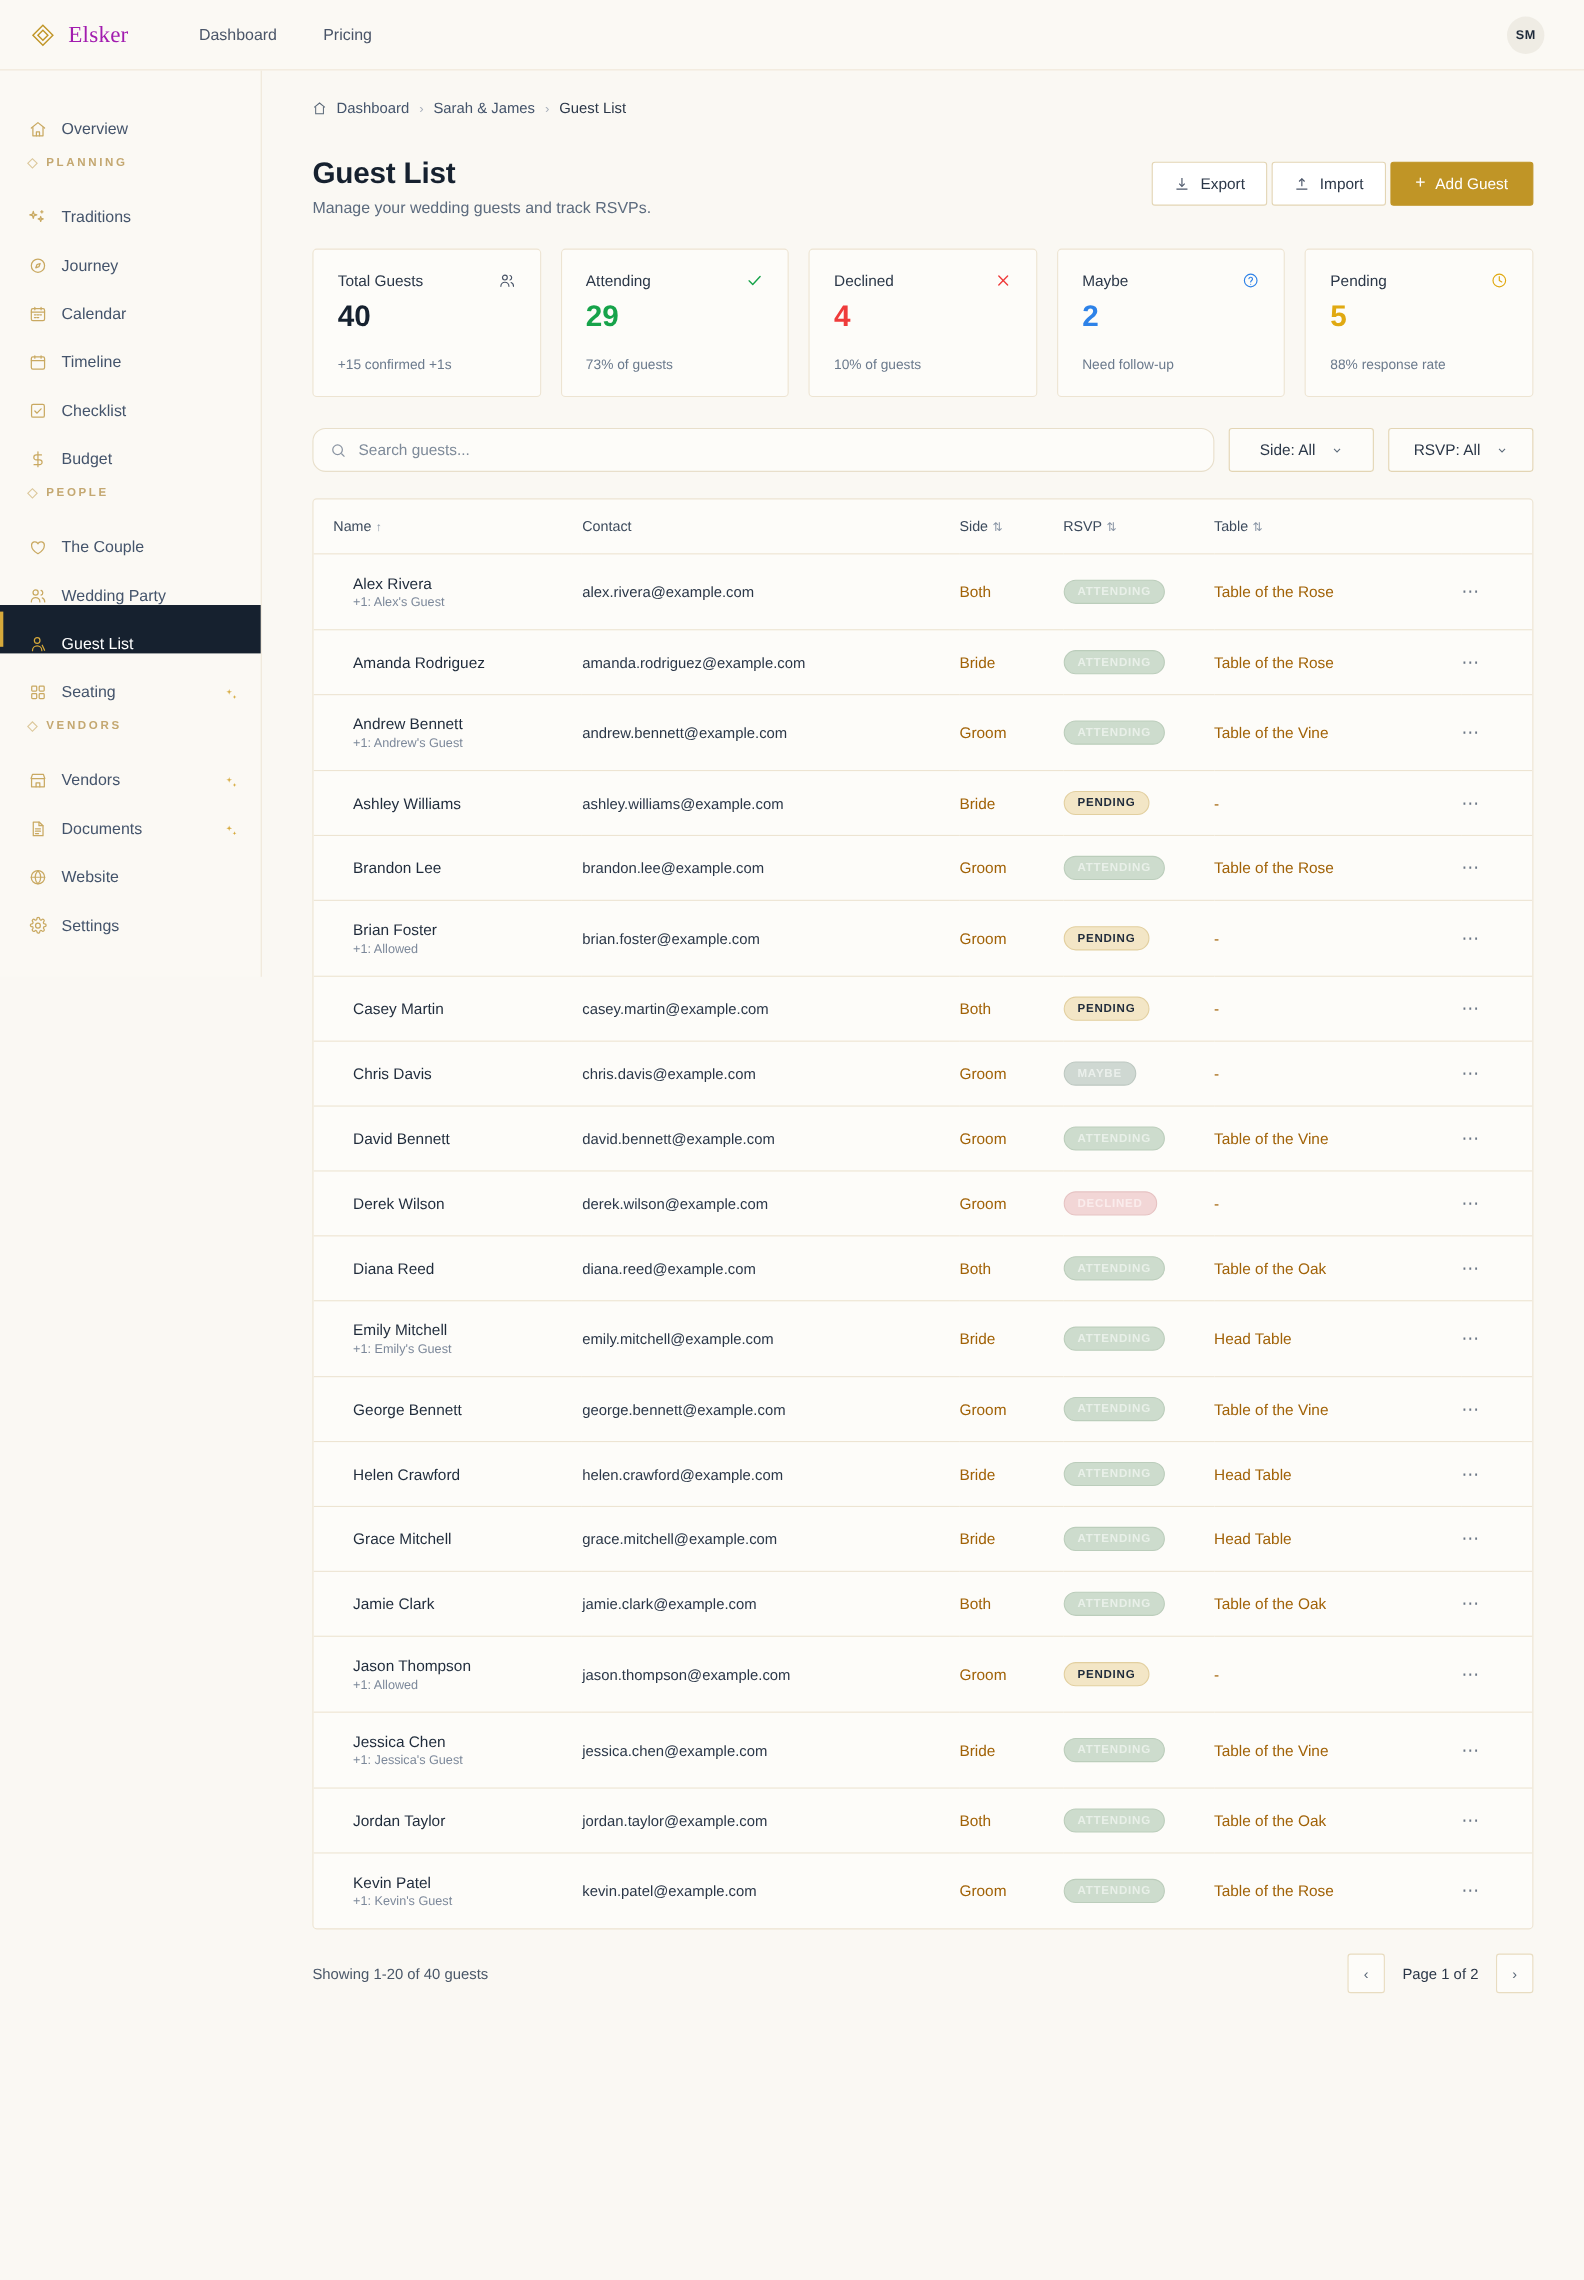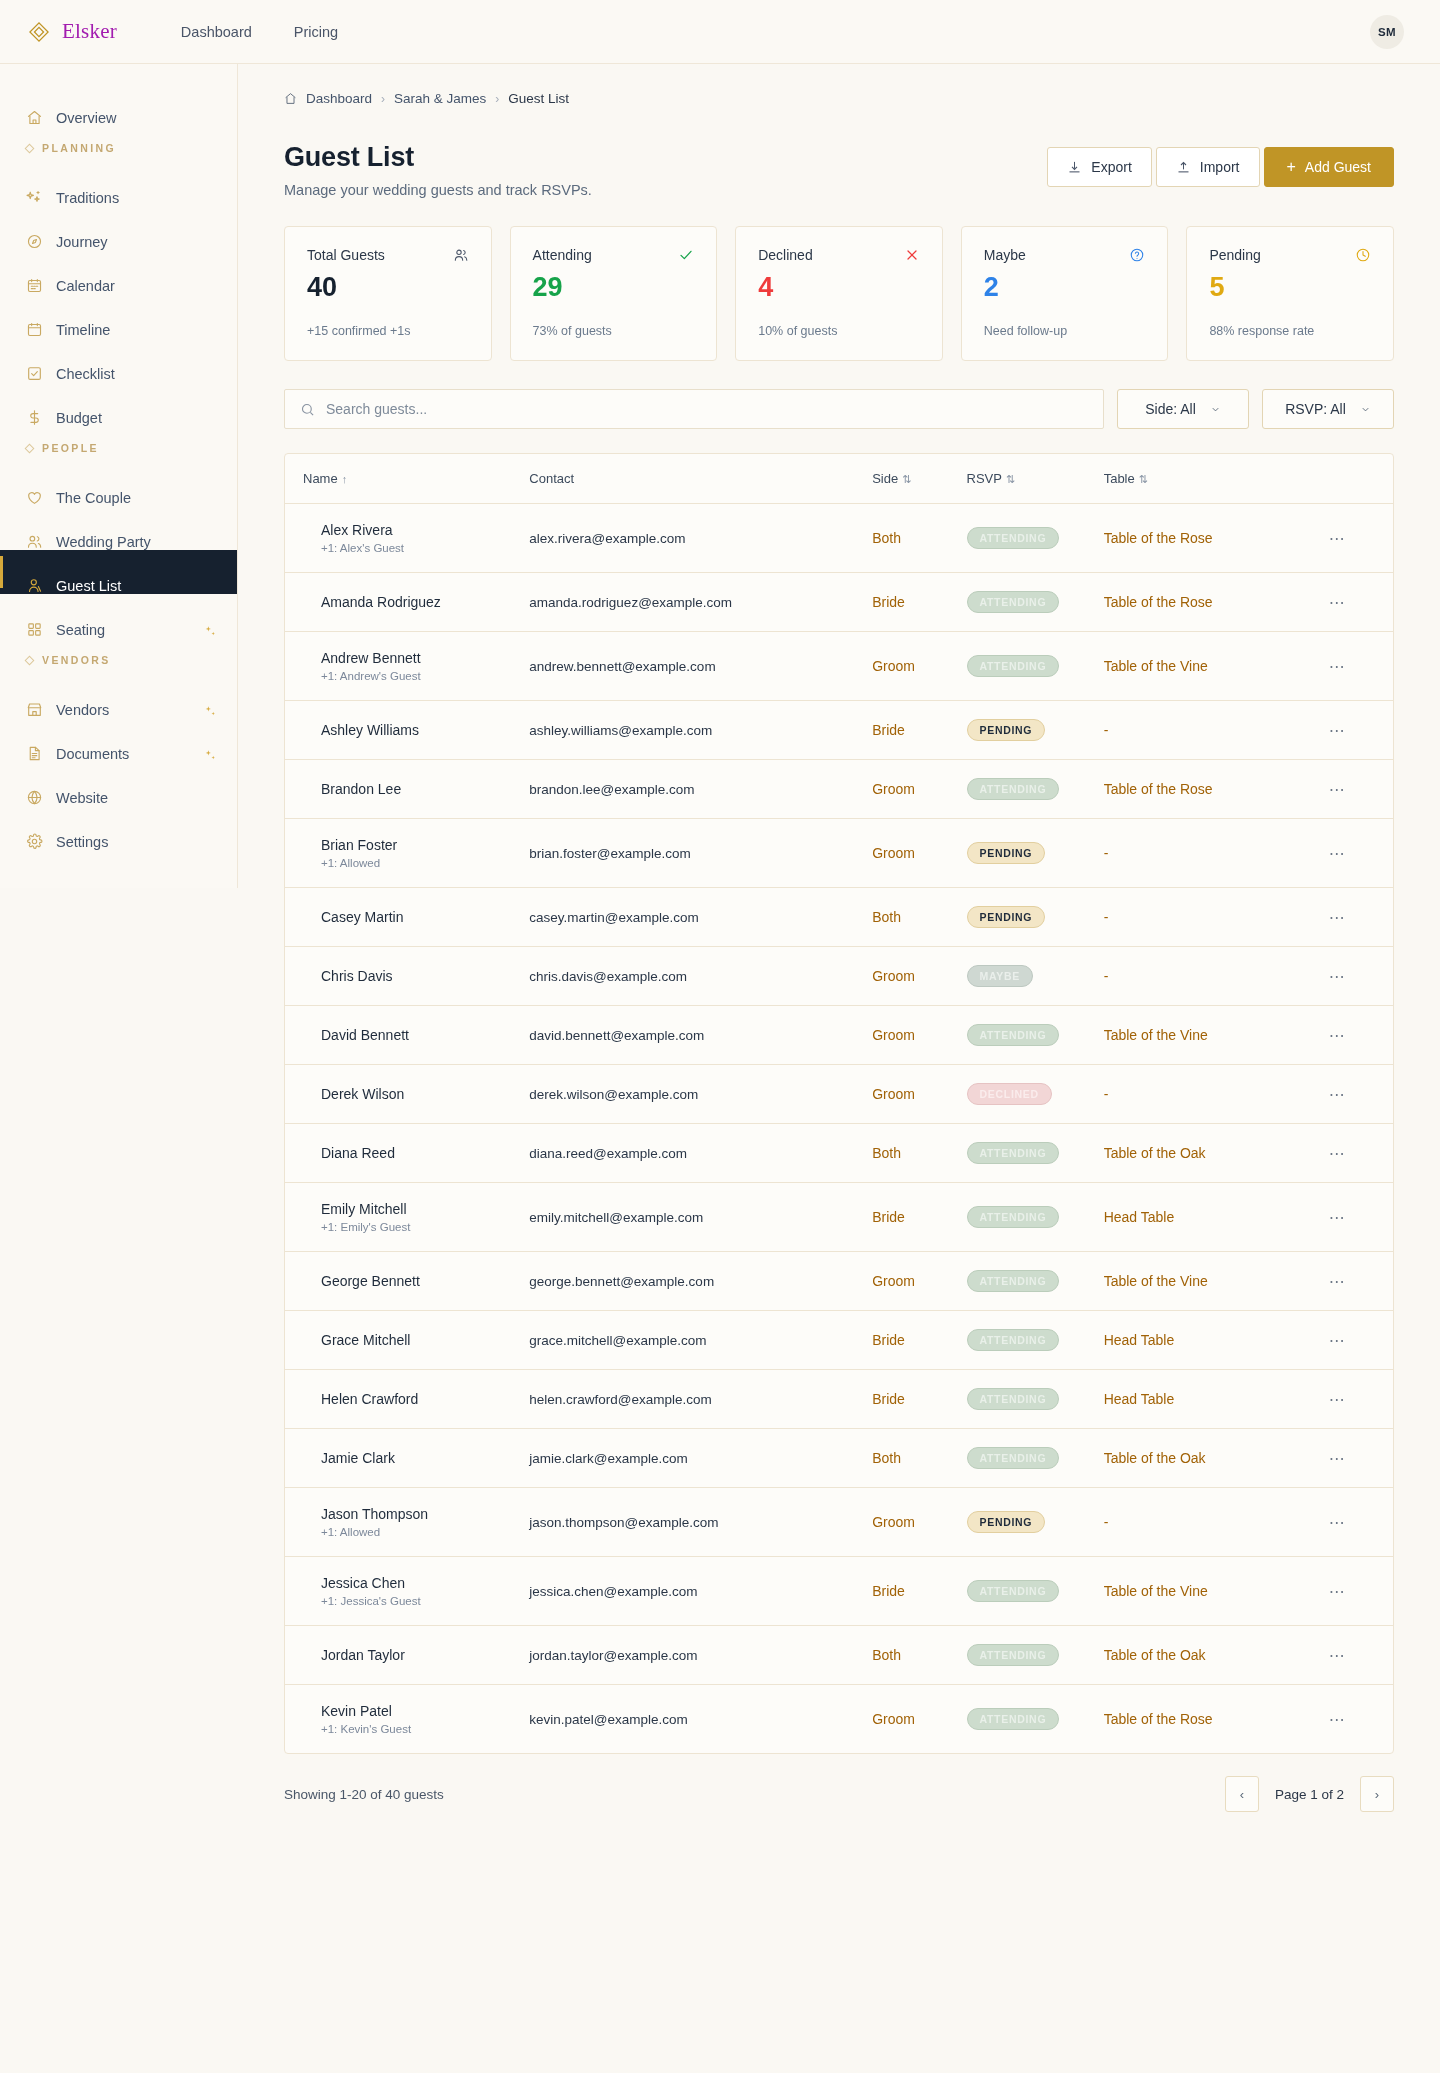--- a/index.html
+++ b/index.html
@@ -112,21 +112,21 @@
   .stat-label { font-size: 14px; color: #2B3748; }
   .stat-top .ico { width: 16px; height: 16px; }
   .stat-val { font-size: 27px; font-weight: 700; margin-top: 10px; line-height: 1.05; }
   .stat-note { font-size: 12.5px; color: #6B7A8D; margin-top: 23px; }
 
   .filters {
     display: flex; gap: 13px; align-items: center;
     padding: 28px 46px 0 46px;
   }
   .search {
-    flex: 1; height: 40px; border: 1px solid #E8DFCB; border-radius: 2px;
+    flex: 1; height: 40px; border: 1px solid #E8DFCB; border-radius: 12px;
     background: #FDFCF9; display: flex; align-items: center; gap: 11px; padding: 0 15px;
   }
   .search .ico { width: 15px; height: 15px; color: #8A94A2; flex: 0 0 15px; }
   .search input {
     border: 0; outline: 0; background: transparent; width: 100%;
     font-family: inherit; font-size: 14px; color: #2B3748;
   }
   .search input::placeholder { color: #7E8A99; }
   .select {
     height: 40px; min-width: 132px; border: 1px solid #E3D5B4; border-radius: 3px;
@@ -791,49 +791,49 @@
      <td class="c-table">
                 <div class="cell muted">Table of the Vine</div>
               </td>
      <td class="c-menu">
                 <div class="cell"><span class="dots">⋯</span></div>
               </td>
             </tr>
             <tr>
               <td class="c-name">
                 <div class="cell c-name" style="padding-left:18px">
+        <div class="gname">Helen Crawford</div>
+
+     </div>
+              </td>
+     <td class="c-contact">
+                <div class="cell email">helen.crawford@example.com</div>
+              </td>
+     <td class="c-side">
+                <div class="cell muted">Bride</div>
+              </td>
+     <td class="c-rsvp">
+                <div class="cell"><span class="badge attending">ATTENDING</span></div>
+              </td>
+     <td class="c-table">
+                <div class="cell muted">Head Table</div>
+              </td>
+     <td class="c-menu">
+                <div class="cell"><span class="dots">⋯</span></div>
+              </td>
+            </tr>
+            <tr>
+              <td class="c-name">
+                <div class="cell c-name" style="padding-left:18px">
         <div class="gname">Grace Mitchell</div>
 
      </div>
               </td>
      <td class="c-contact">
                 <div class="cell email">grace.mitchell@example.com</div>
-              </td>
-     <td class="c-side">
-                <div class="cell muted">Bride</div>
-              </td>
-     <td class="c-rsvp">
-                <div class="cell"><span class="badge attending">ATTENDING</span></div>
-              </td>
-     <td class="c-table">
-                <div class="cell muted">Head Table</div>
-              </td>
-     <td class="c-menu">
-                <div class="cell"><span class="dots">⋯</span></div>
-              </td>
-            </tr>
-            <tr>
-              <td class="c-name">
-                <div class="cell c-name" style="padding-left:18px">
-        <div class="gname">Helen Crawford</div>
-
-     </div>
-              </td>
-     <td class="c-contact">
-                <div class="cell email">helen.crawford@example.com</div>
               </td>
      <td class="c-side">
                 <div class="cell muted">Bride</div>
               </td>
      <td class="c-rsvp">
                 <div class="cell"><span class="badge attending">ATTENDING</span></div>
               </td>
      <td class="c-table">
                 <div class="cell muted">Head Table</div>
               </td>

